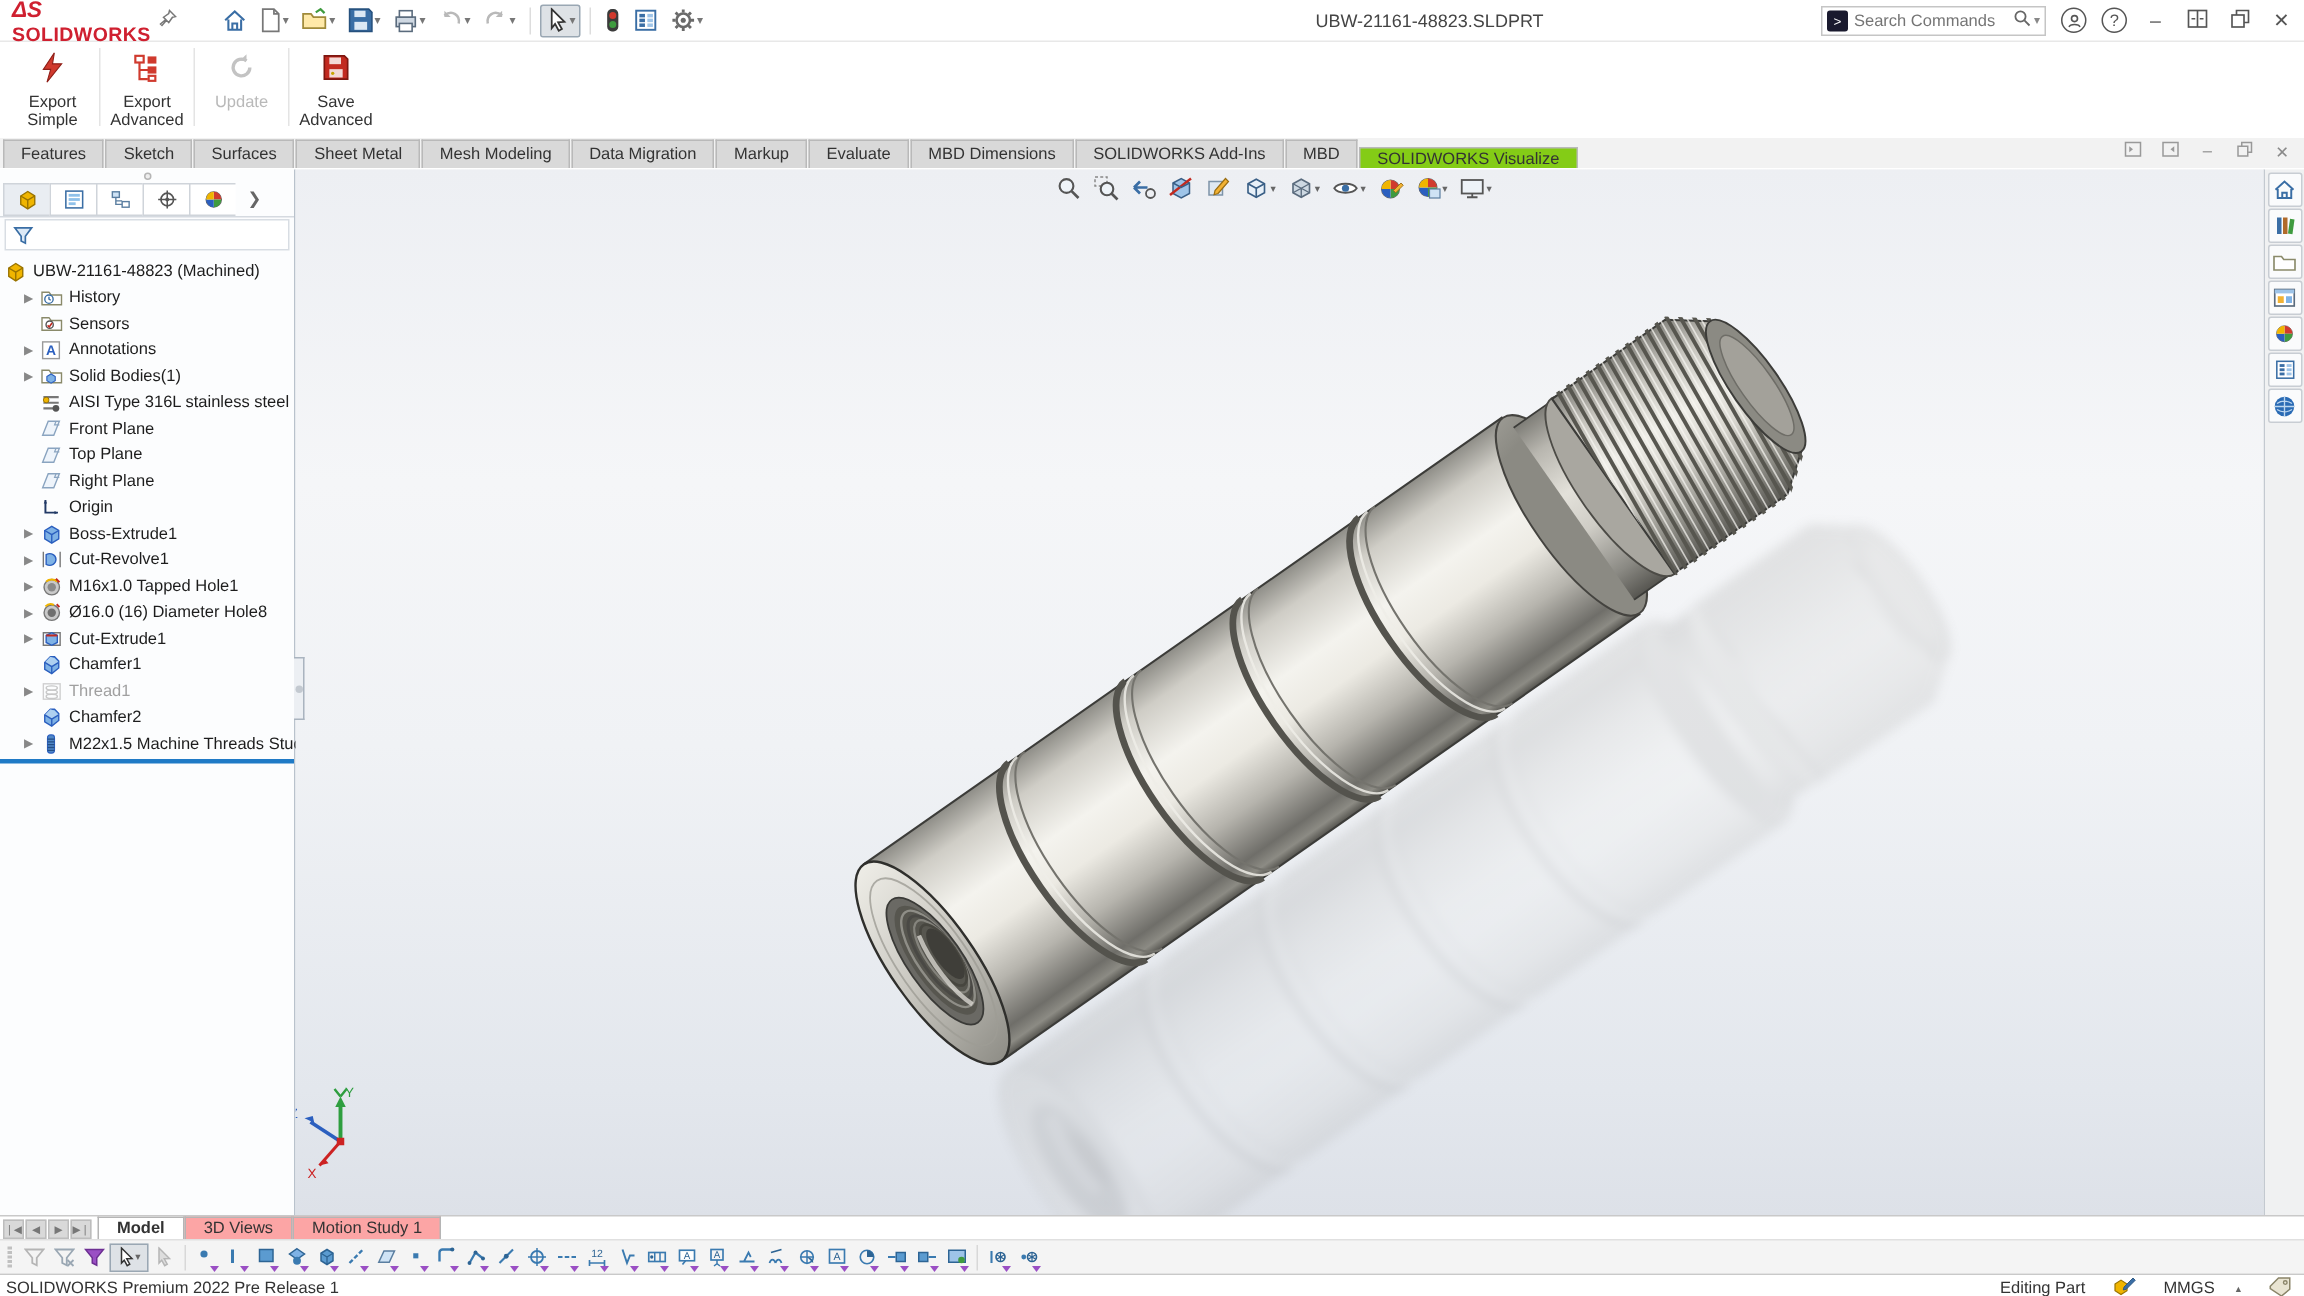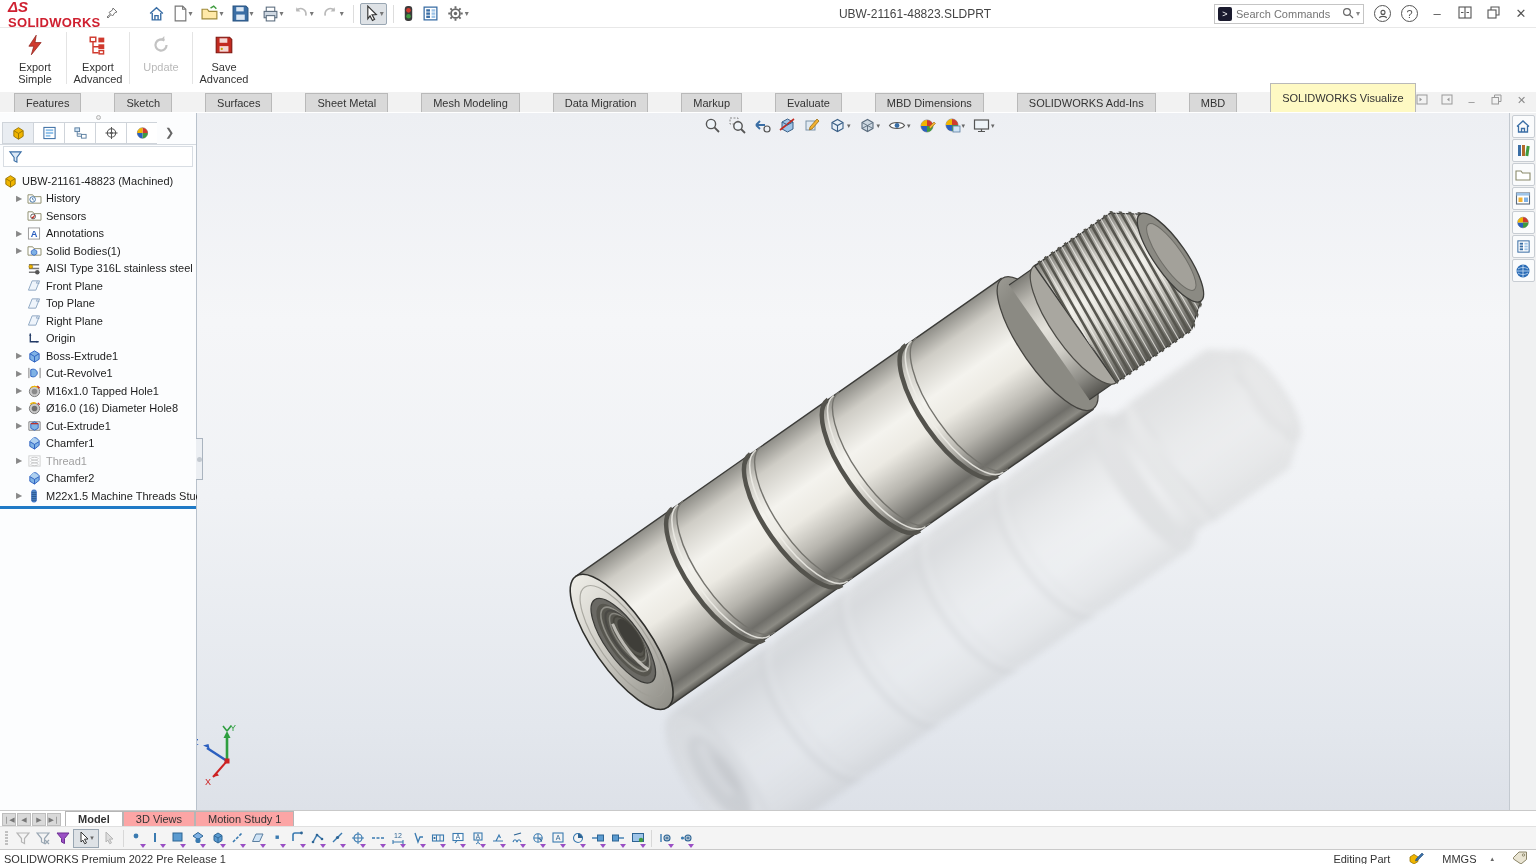--- a/index.html
+++ b/index.html
@@ -15,39 +15,39 @@
   .logo .mark { color:#cf2030; font-weight:bold; font-style:italic; font-size:15px; margin-right:3px; }
   .logo .brand { color:#cf2030; font-weight:bold; font-size:13px; letter-spacing:.3px; }
   .menus { display:flex; margin-left:22px; }
   .menus .menu { padding:4px 9px; font-size:12px; color:#333; cursor:default; }
   .pin { margin-left:2px; width:18px; text-align:center; color:#777; }
   .qtb { display:flex; align-items:center; margin-left:24px; gap:2px; }
   .qtb .btn { height:22px; display:flex; align-items:center; padding:0 2px; border:1px solid transparent; border-radius:2px; }
   .qtb .btn.pressed { background:#dee2e6; border-color:#9aa7b3; }
   .qtb .caret { font-size:8px; color:#777; margin-left:1px; }
   .qtb .sep { width:1px; height:18px; background:#ddd; margin:0 4px; }
-  .doc-title { position:absolute; left:915px; transform:translateX(-50%); font-size:12px; color:#444; white-space:nowrap; }
+  .doc-title { position:absolute; left:953px; transform:translateX(-50%); font-size:12px; color:#444; white-space:nowrap; }
   .tb-right { position:absolute; right:6px; display:flex; align-items:center; gap:10px; }
   .searchbox { display:flex; align-items:center; border:1px solid #c5c5c5; background:#fff; height:20px; width:150px; padding:1px 3px; }
   .searchbox .s-ico { width:14px; height:14px; background:#1a1a2e; color:#fff; font-size:9px; display:flex; align-items:center; justify-content:center; border-radius:2px; }
   .searchbox input { border:none; outline:none; flex:1; font-size:11px; color:#777; width:80px; padding:0 4px; font-family:"Liberation Sans",sans-serif;}
   .searchbox .mag { color:#666; font-size:11px; }
   .searchbox .caret { font-size:8px; color:#888; margin-left:2px;}
   .winbtn { color:#555; font-size:13px; width:18px; text-align:center; }
   .circle-ico { width:17px; height:17px; border:1.4px solid #555; border-radius:50%; display:flex; align-items:center; justify-content:center; font-size:11px; color:#555; }
   
   .ribbon { height:64px; background:#ffffff; display:flex; align-items:flex-start; padding-left:4px; }
   .rb { width:62px; height:60px; display:flex; flex-direction:column; align-items:center; justify-content:flex-start; padding-top:6px; gap:3px; border-radius:2px; }
   .rb .lbl { white-space:pre-line; text-align:center; font-size:11px; line-height:12px; color:#333; }
   .rb.disabled .lbl { color:#b9b9b9; }
   .rb-sep { width:1px; height:52px; background:#e4e4e4; margin-top:4px; }
   
-  .tabbar { height:21px; background:#f2f2f2; display:flex; align-items:flex-end; padding-left:14px; position:relative; border-bottom:1px solid #fff;gap:32px; }
+  .tabbar { height:21px; background:#f2f2f2; display:flex; align-items:flex-end; padding-left:2px; position:relative; border-bottom:1px solid #fff; }
   .ctab { height:19px; display:flex; align-items:center; padding:0 11px; background:#d9d9d9; border:1px solid #b9b9b9; border-bottom:none; margin-right:1px; font-size:11px; color:#333; }
-  .ctab.active { background:#fef9c3; height:29px; font-size:11px; border-color:#b9b9b9; position:relative; z-index:2; }
+  .ctab.active { background:#84cc16; height:14px; font-size:11px; border-color:#b9b9b9; position:relative; z-index:2; }
   .tab-right { position:absolute; right:8px; top:2px; display:flex; gap:12px; align-items:center; color:#8a8a8a; font-size:11px; }
   .tab-right .ico { width:13px; text-align:center; }
   
   .main { display:flex; height:697px; position:relative; }
   
   .fpanel { width:197px; background:#fcfdfe; position:relative; border-right:1px solid #b9c2cc; }
   .fpanel .grip-dot { height:8px; display:flex; justify-content:center; align-items:center; }
   .fpanel .grip-dot i { width:5px; height:5px; border:1px solid #b5b5b5; border-radius:50%; background:#eee; }
   .ptabs { display:flex; align-items:center; height:24px; border-bottom:1px solid #d5dae0; padding-left:2px; }
   .ptab { width:31px; height:22px; display:flex; align-items:center; justify-content:center; border:1px solid #cfd4da; border-right:none; background:#fff; }

